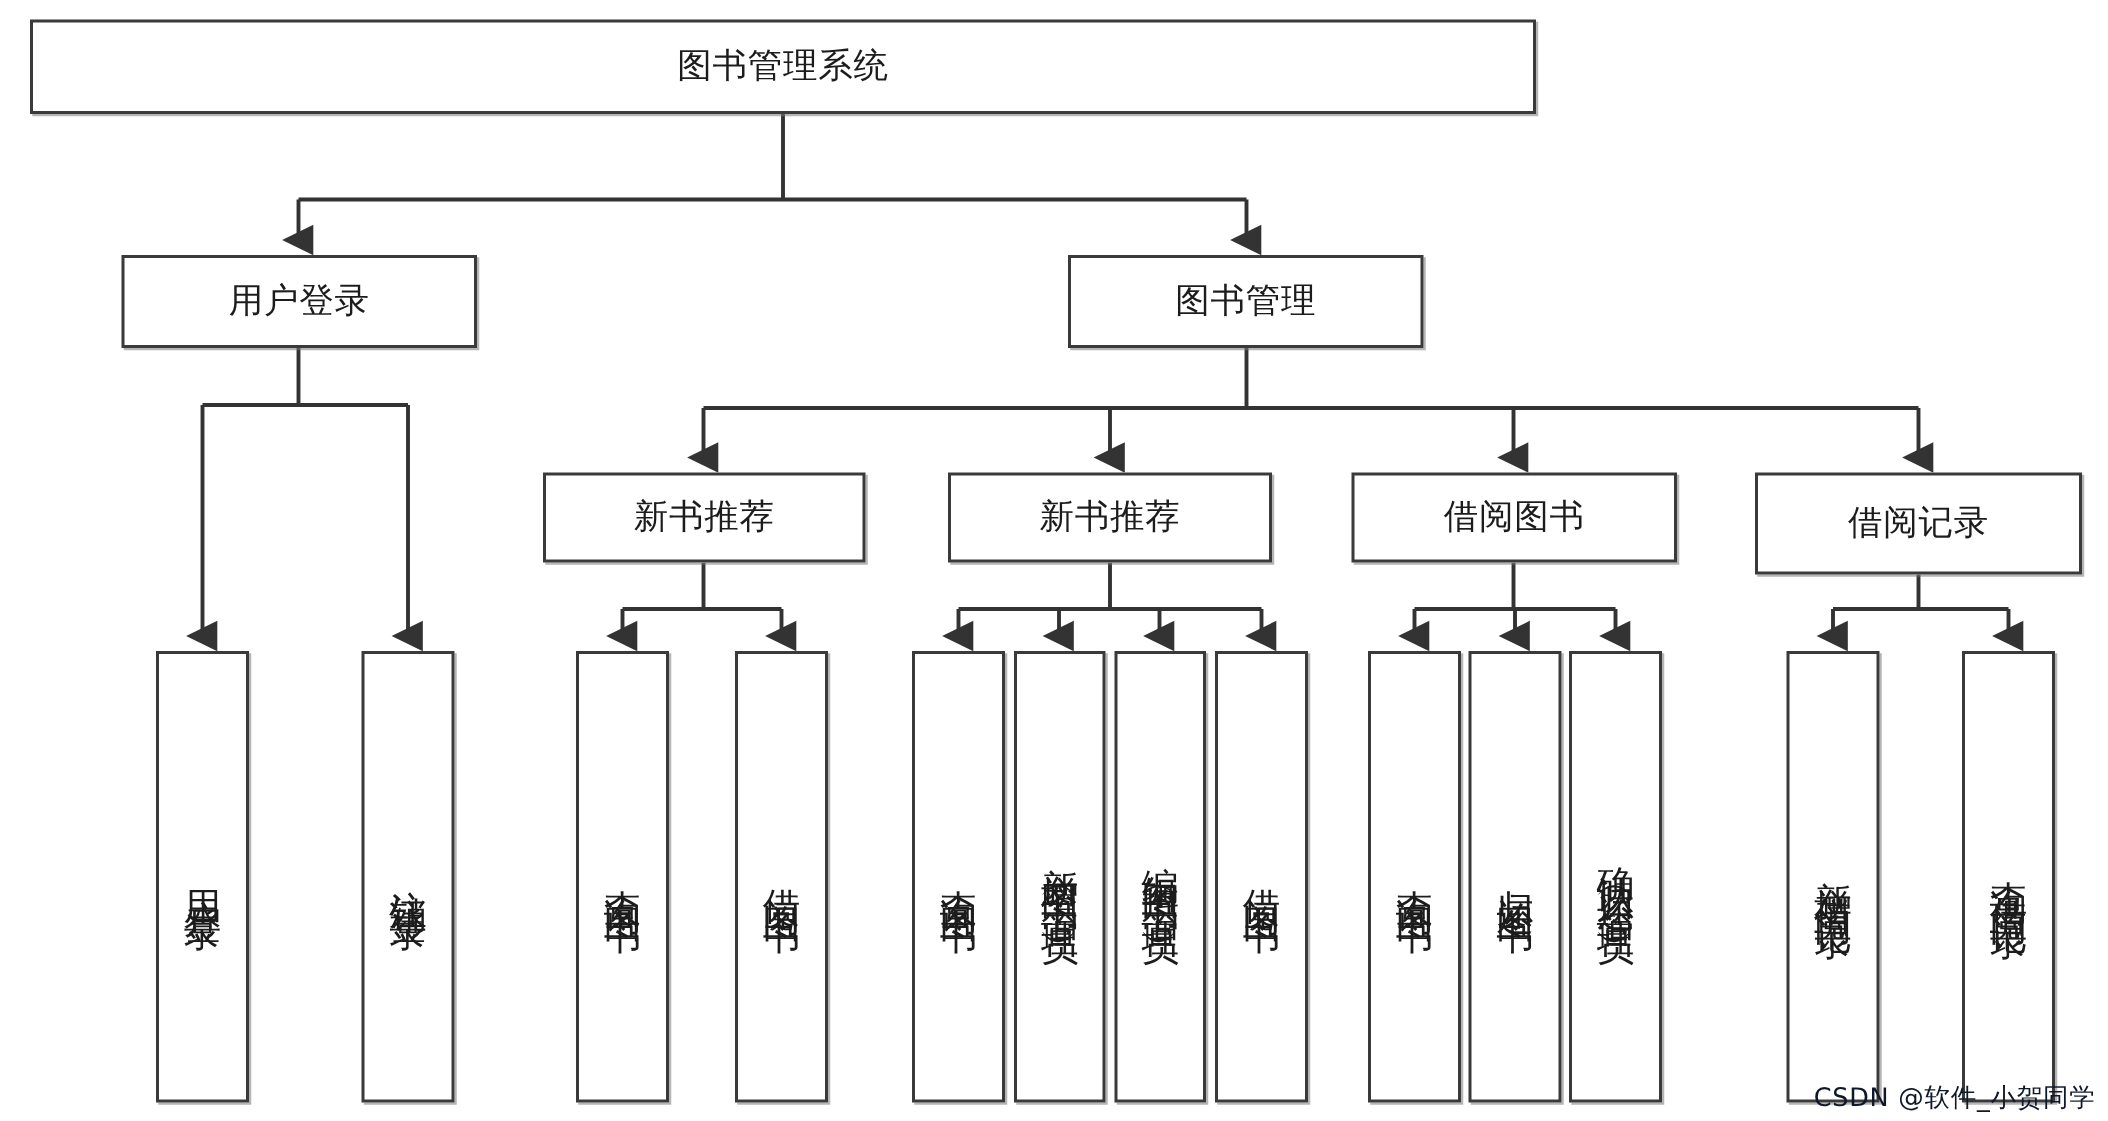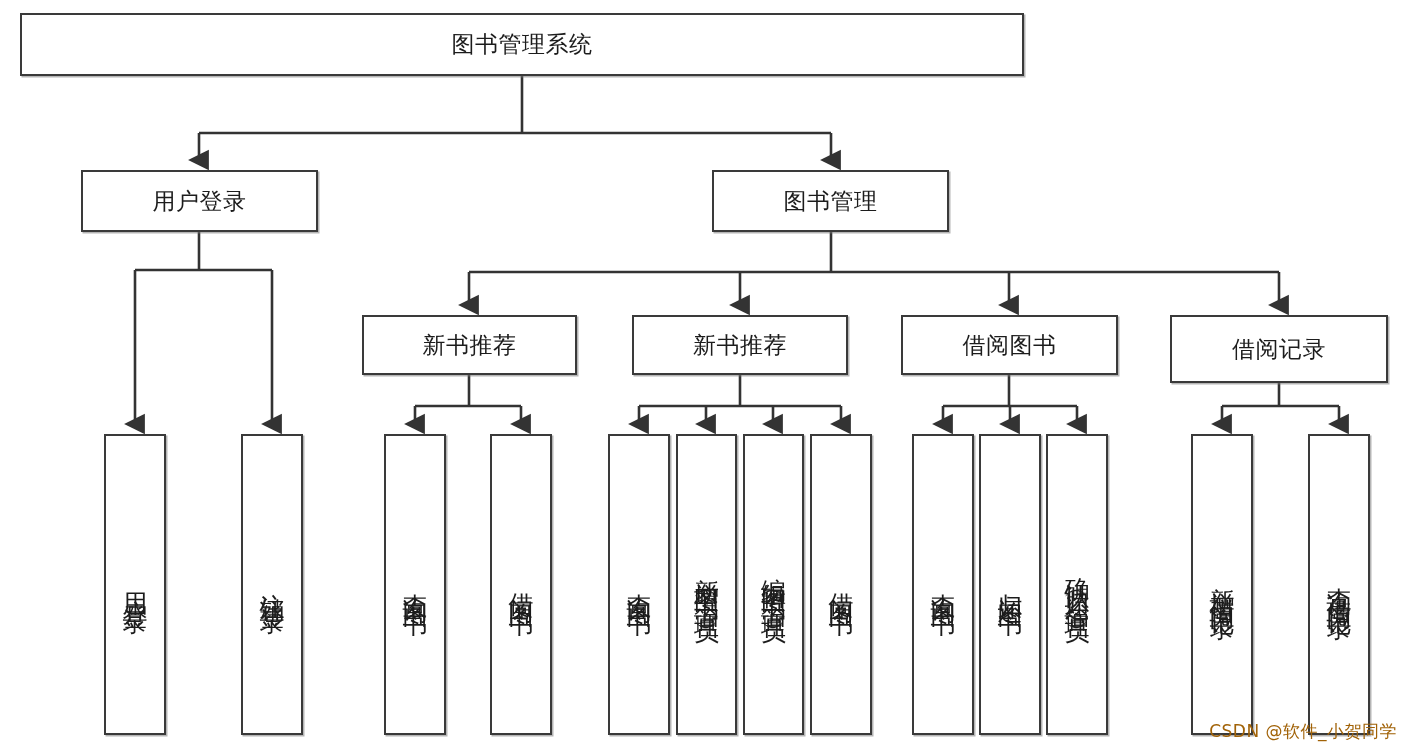--- a/index.html
+++ b/index.html
@@ -59,21 +59,21 @@
     font-size: 25px;
     letter-spacing: 6px;
     line-height: 1;
     white-space: nowrap;
   }
   #watermark {
     position: absolute;
     right: 8px;
     bottom: 4px;
     font-size: 17px;
-    color: #a16207;
+    color: #0f172a;
     letter-spacing: 0.5px;
     white-space: nowrap;
   }
 </style>
 </head>
 <body>
 
 <div id="diagram-canvas">
 
   <svg id="connector-layer" viewBox="0 0 1405 747" width="1405" height="747" xmlns="http://www.w3.org/2000/svg">

